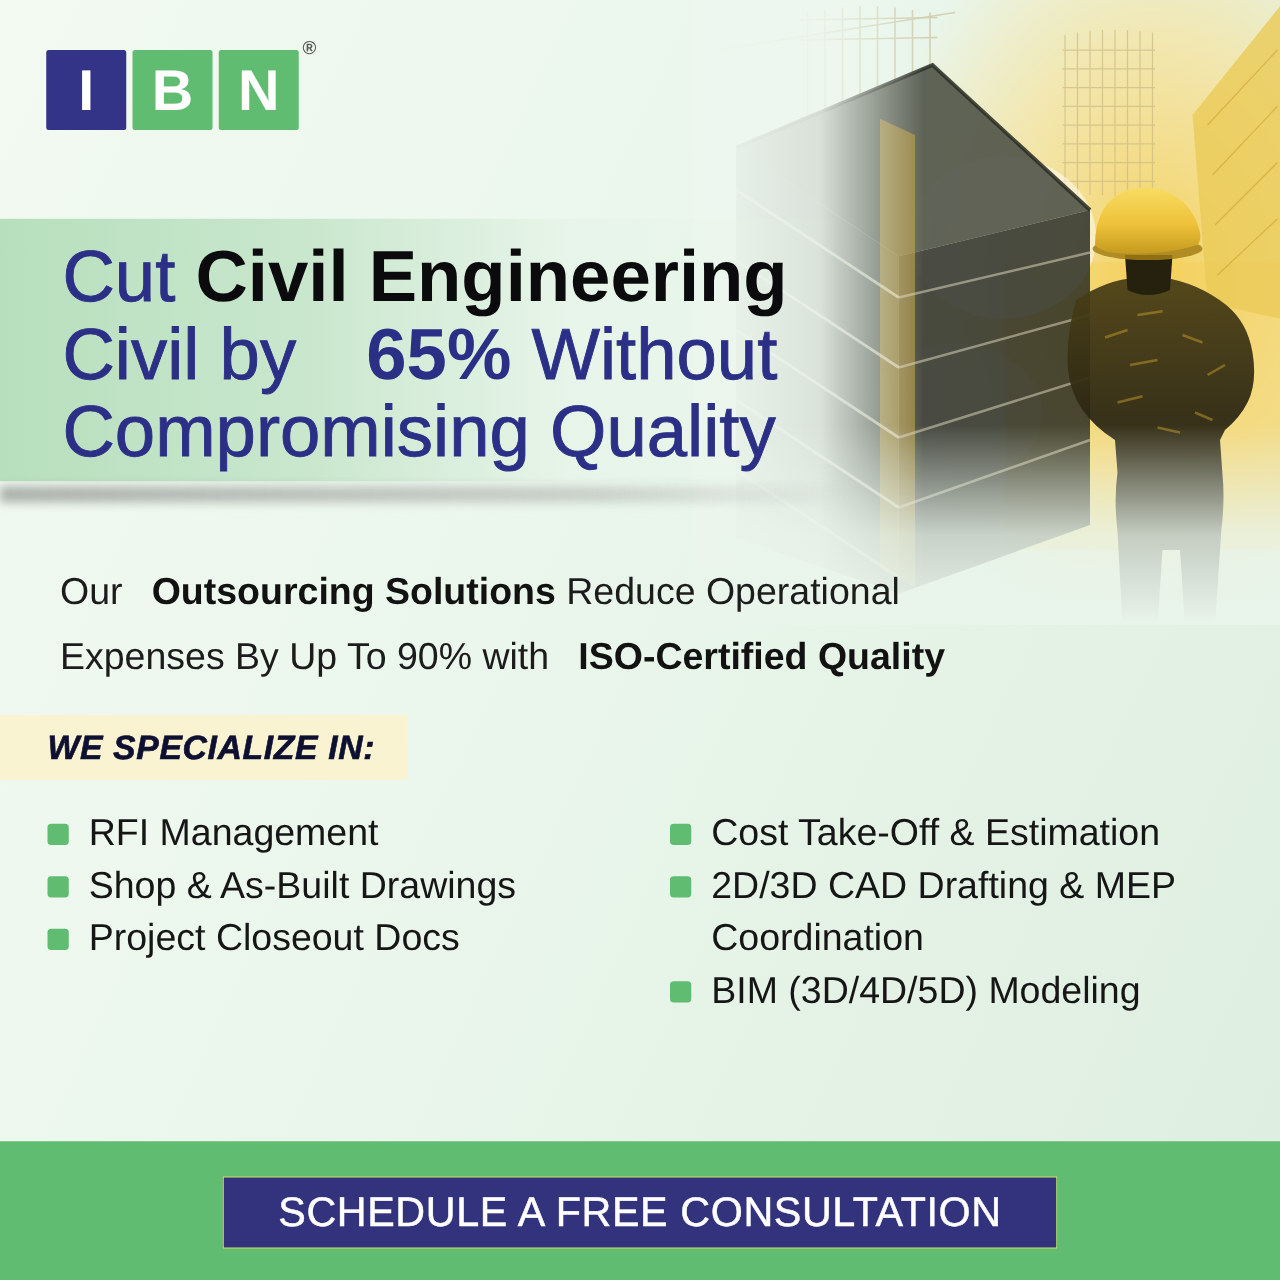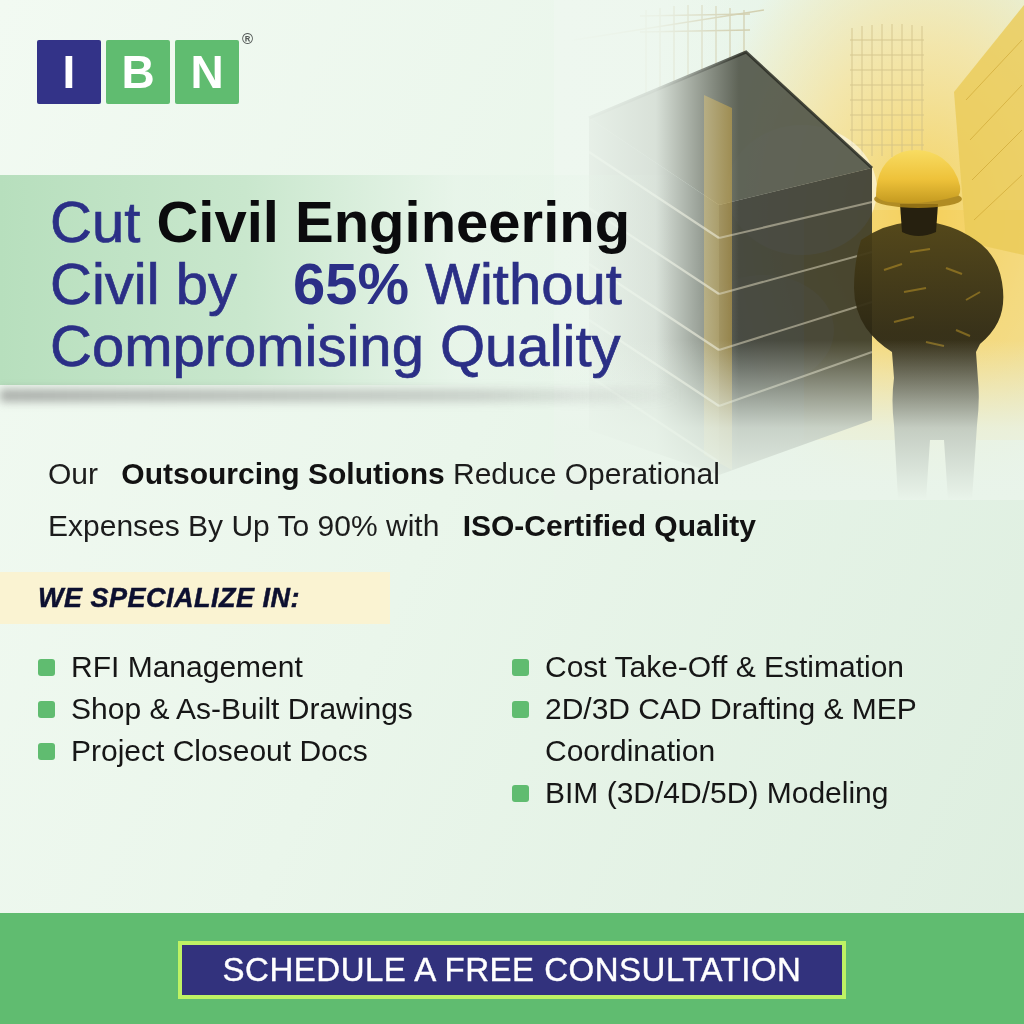--- a/index.html
+++ b/index.html
@@ -41,43 +41,43 @@
   .hl-indigo-bold { color:#2b2f86; font-weight:700;margin-left:40px; }
   .hl-black-bold { color:#0b0b0d; font-weight:700; }
 
   
   .intro { position:absolute; top:448px; left:48px; width:780px;
            font-size:30px; line-height:52px; color:#1c1c1c; }
   .intro b { font-weight:700; color:#121212;margin-left:15px; }
 
   
   .specialize-bar {
-    position:absolute; top:572px; left:0; width:390px; height:52px;
+    position:absolute; top:572px; left:0; width:326px; height:52px;
     background:#faf3d2; display:flex; align-items:center; padding-left:38px;
   }
   .specialize-bar span {
     font-style:italic; font-weight:700; font-size:27px; letter-spacing:0.5px;
     color:#0d1030; -webkit-text-stroke:0.5px #0d1030;
   }
 
   
   .svc-col { position:absolute; top:646px; list-style:none; }
   .svc-col.left  { left:38px;  width:450px; }
-  .svc-col.right { left:512px; width:452px; }
+  .svc-col.right { left:536px; width:452px; }
   .svc-row { display:flex; align-items:flex-start; font-size:30px; line-height:42px; color:#161616; }
   .bullet {
     flex:0 0 auto; width:17px; height:17px; margin:13px 16px 0 0;
     background:#60bc70; border-radius:3px;
   }
 
   
   .bottom-bar { position:absolute; top:913px; left:0; width:1024px; height:111px; background:#60bc70; }
   .cta-button {
     display:block; margin:28px auto 0; width:668px; height:58px;
-    background:#32327d; border:4px solid #bef264; cursor:pointer;
+    background:#32327d; border:1px solid #bef264; cursor:pointer;
     color:#ffffff; font-family:"Liberation Sans",sans-serif;
     font-size:33px; letter-spacing:0.5px; line-height:50px; text-align:center;
     -webkit-text-stroke:0.4px #ffffff; padding:0;
   }
 </style>
 </head>
 <body>
 
 <div class="canvas">
 

